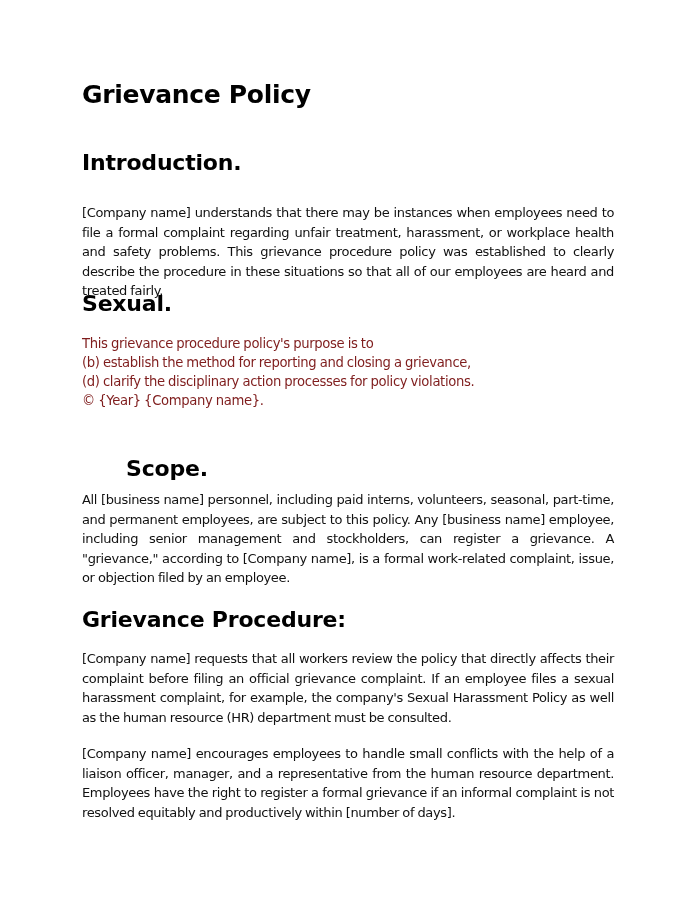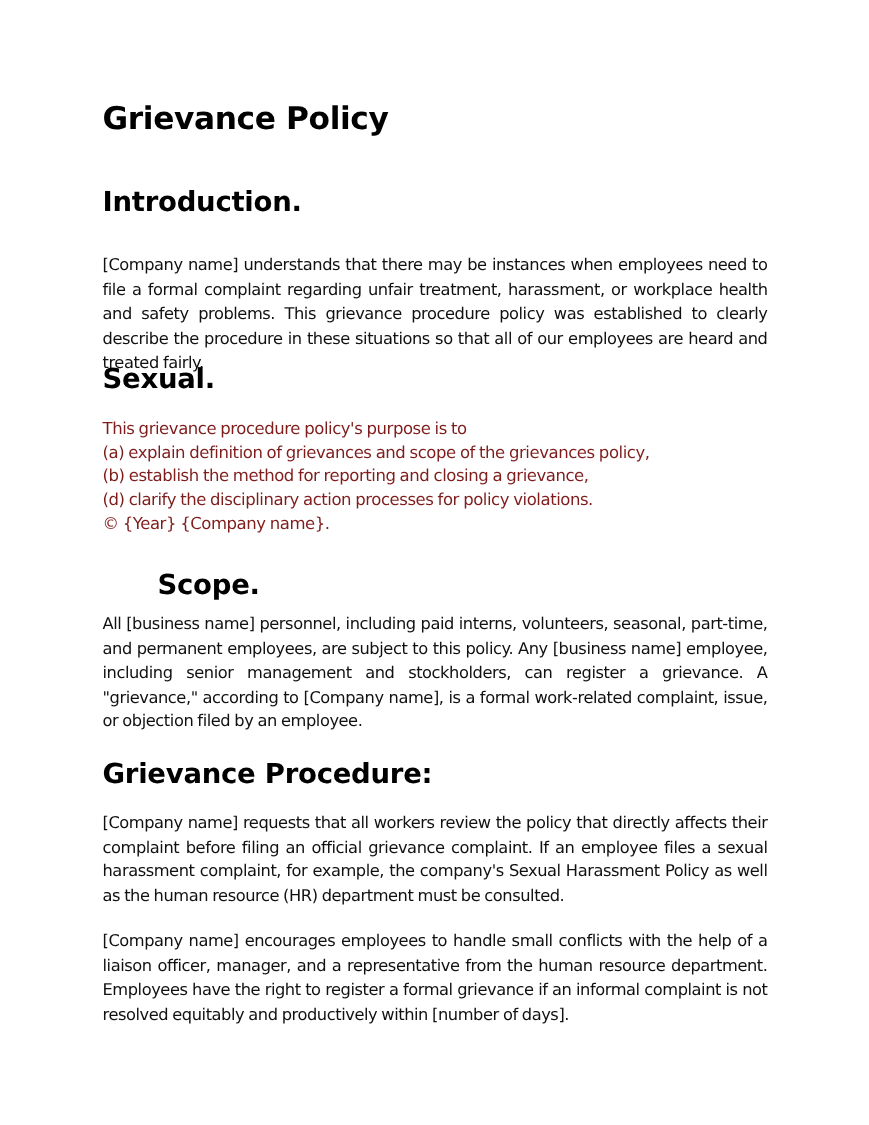--- a/index.html
+++ b/index.html
@@ -73,21 +73,20 @@
 
 <div class="page">
   <h1 class="doc-title">Grievance Policy</h1>
 
   <h2 class="section-heading" style="top:150px;">Introduction.</h2>
   <p class="para" style="top:203px;">[Company name] understands that there may be instances when employees need to file a formal complaint regarding unfair treatment, harassment, or workplace health and safety problems. This grievance procedure policy was established to clearly describe the procedure in these situations so that all of our employees are heard and treated fairly.</p>
 
   <h2 class="section-heading" style="top:291px;">Sexual.</h2>
   <div class="list-block" style="top:334px;">
     <span class="list-line">This grievance procedure policy's purpose is to</span>
-    <span class="list-line">(a) explain definition of grievances and scope of the grievances policy,</span>
     <span class="list-line">(b) establish the method for reporting and closing a grievance,</span>
     <span class="list-line">(d) clarify the disciplinary action processes for policy violations.</span>
     <span class="list-line">© {Year} {Company name}.</span>
   </div>
 
   <h2 class="section-heading" style="top:456px;margin-left:44px;">Scope.</h2>
   <p class="para" style="top:490px;">All [business name] personnel, including paid interns, volunteers, seasonal, part-time, and permanent employees, are subject to this policy. Any [business name] employee, including senior management and stockholders, can register a grievance. A "grievance," according to [Company name], is a formal work-related complaint, issue, or objection filed by an employee.</p>
 
   <h2 class="section-heading" style="top:607px;">Grievance Procedure:</h2>
   <p class="para" style="top:649px;">[Company name] requests that all workers review the policy that directly affects their complaint before filing an official grievance complaint. If an employee files a sexual harassment complaint, for example, the company's Sexual Harassment Policy as well as the human resource (HR) department must be consulted.</p>

